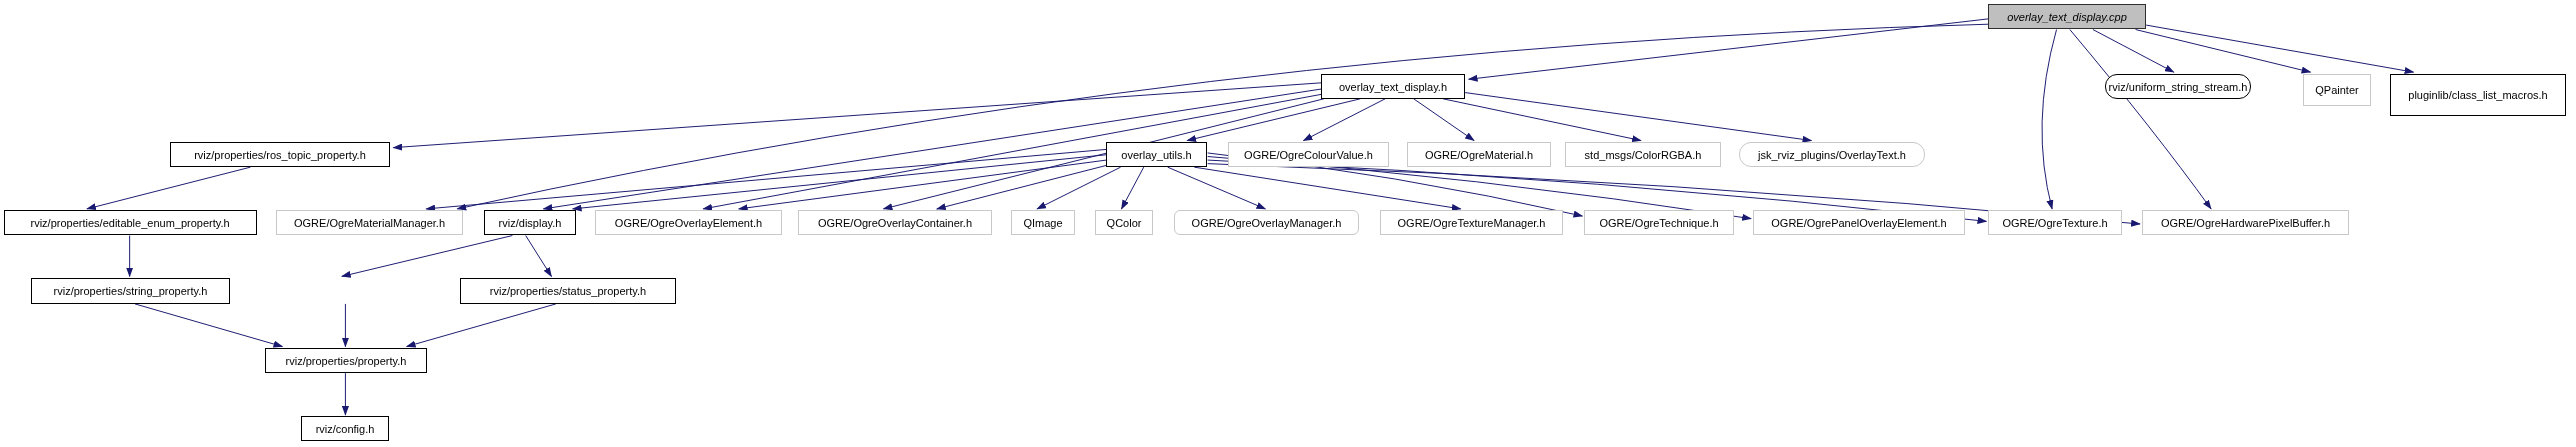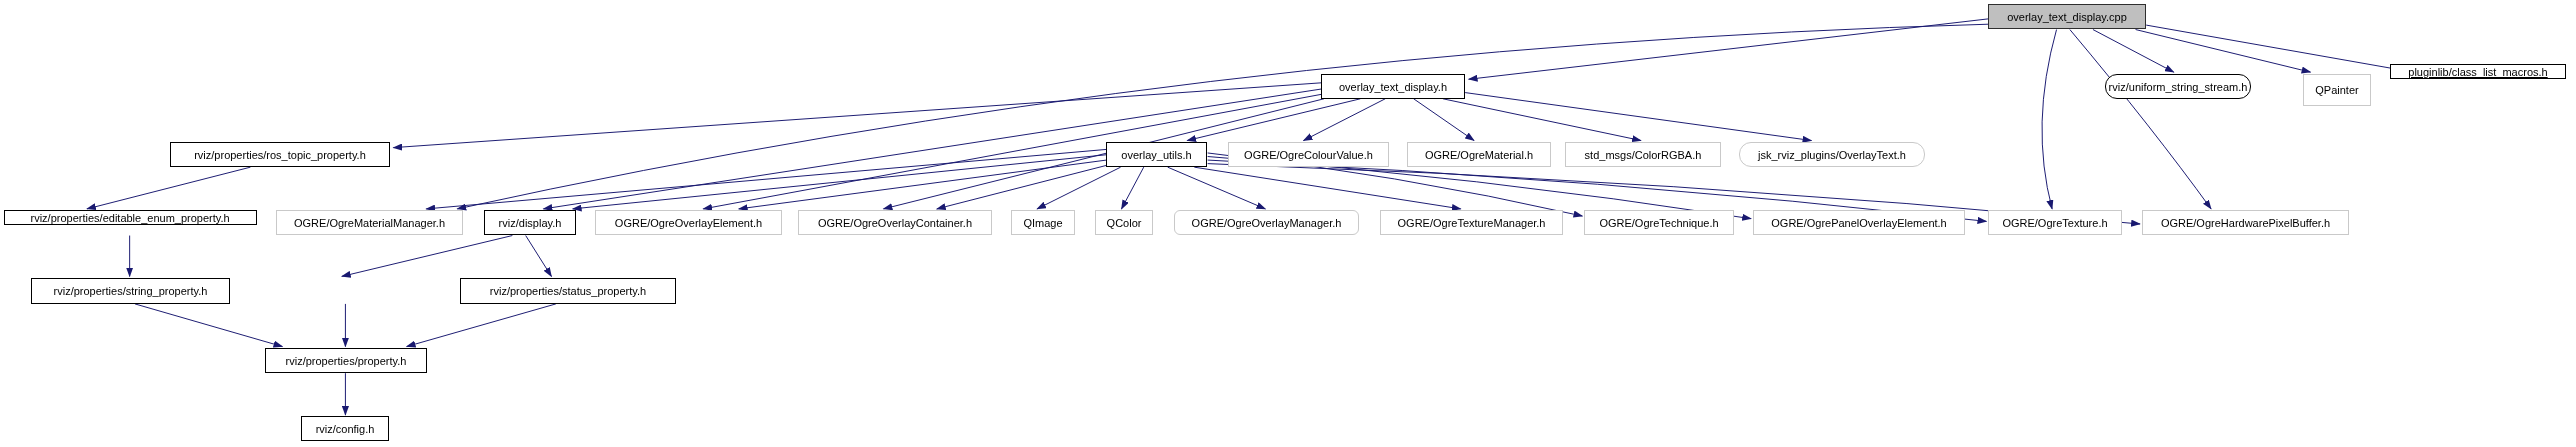--- a/index.html
+++ b/index.html
@@ -52,32 +52,32 @@
       <path d="M1360,184 Q1885,202 2410,252" fill="none" stroke="#191970" stroke-width="1.1" marker-end="url(#arrow)"></path>
       <path d="M282,188 L98,235" fill="none" stroke="#191970" stroke-width="1.1" marker-end="url(#arrow)"></path>
       <path d="M146,265 L146,311" fill="none" stroke="#191970" stroke-width="1.1" marker-end="url(#arrow)"></path>
       <path d="M577,265 L385,311" fill="none" stroke="#191970" stroke-width="1.1" marker-end="url(#arrow)"></path>
       <path d="M592,265 L621,311" fill="none" stroke="#191970" stroke-width="1.1" marker-end="url(#arrow)"></path>
       <path d="M152,342 L318,390" fill="none" stroke="#191970" stroke-width="1.1" marker-end="url(#arrow)"></path>
       <path d="M389,342 L389,390" fill="none" stroke="#191970" stroke-width="1.1" marker-end="url(#arrow)"></path>
       <path d="M626,342 L458,390" fill="none" stroke="#191970" stroke-width="1.1" marker-end="url(#arrow)"></path>
       <path d="M389,420 L389,467" fill="none" stroke="#191970" stroke-width="1.1" marker-end="url(#arrow)"></path>
     </svg>
-<div class="node main" style="left: 1988px; top: 4.4px; width: 158px; height: 25px;">overlay_text_display.cpp</div>
+<div class="node main" style="left: 1988px; top: 4.4px; width: 158px; height: 25px; font-style: italic;">overlay_text_display.cpp</div>
     <div class="node doc" style="left: 1321px; top: 74px; width: 144px; height: 25px;">overlay_text_display.h</div>
     <div class="node doc" style="left: 2105px; top: 74px; width: 146px; height: 25px; border-radius: 12px;">rviz/uniform_string_stream.h</div>
     <div class="node plain" style="left: 2303px; top: 74px; width: 68px; height: 32px;">QPainter</div>
-    <div class="node doc" style="left: 2390px; top: 64px; width: 176px; height: 15px; text-decoration: underline;">pluginlib/class_list_macros.h</div>
+    <div class="node doc" style="left: 2390px; top: 74px; width: 176px; height: 42px;">pluginlib/class_list_macros.h</div>
     <div class="node doc" style="left: 170px; top: 142px; width: 220px; height: 25px;">rviz/properties/ros_topic_property.h</div>
     <div class="node doc" style="left: 1106px; top: 142px; width: 101px; height: 25px;">overlay_utils.h</div>
     <div class="node plain" style="left: 1228px; top: 142px; width: 161px; height: 25px;">OGRE/OgreColourValue.h</div>
     <div class="node plain" style="left: 1407px; top: 142px; width: 144px; height: 25px;">OGRE/OgreMaterial.h</div>
     <div class="node plain" style="left: 1565px; top: 142px; width: 156px; height: 25px;">std_msgs/ColorRGBA.h</div>
     <div class="node plain" style="left: 1739px; top: 142px; width: 186px; height: 25px; border-radius: 12px;">jsk_rviz_plugins/OverlayText.h</div>
-    <div class="node doc" style="left: 3.6px; top: 210px; width: 253px; height: 15px;">rviz/properties/editable_enum_property.h</div>
+    <div class="node doc" style="left: 3.6px; top: 210px; width: 253px; height: 25px;">rviz/properties/editable_enum_property.h</div>
     <div class="node plain" style="left: 276px; top: 210px; width: 187px; height: 25px;">OGRE/OgreMaterialManager.h</div>
     <div class="node doc" style="left: 484px; top: 210px; width: 92px; height: 25px;">rviz/display.h</div>
     <div class="node plain" style="left: 595px; top: 210px; width: 187px; height: 25px;">OGRE/OgreOverlayElement.h</div>
     <div class="node plain" style="left: 798px; top: 210px; width: 194px; height: 25px;">OGRE/OgreOverlayContainer.h</div>
     <div class="node plain" style="left: 1011px; top: 210px; width: 64px; height: 25px;">QImage</div>
     <div class="node plain" style="left: 1095px; top: 210px; width: 58px; height: 25px;">QColor</div>
     <div class="node plain" style="left: 1174px; top: 210px; width: 185px; height: 25px; border-radius: 6px;">OGRE/OgreOverlayManager.h</div>
     <div class="node plain" style="left: 1380px; top: 210px; width: 183px; height: 25px;">OGRE/OgreTextureManager.h</div>
     <div class="node plain" style="left: 1584px; top: 210px; width: 150px; height: 25px;">OGRE/OgreTechnique.h</div>
     <div class="node plain" style="left: 1753px; top: 210px; width: 212px; height: 25px;">OGRE/OgrePanelOverlayElement.h</div>

